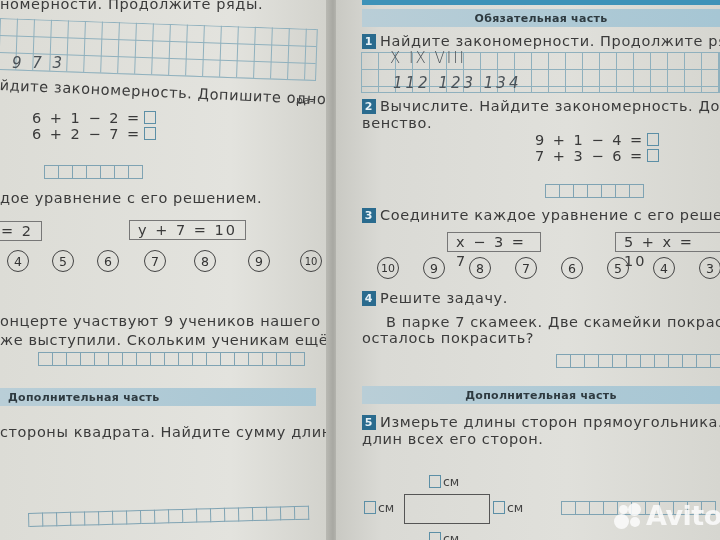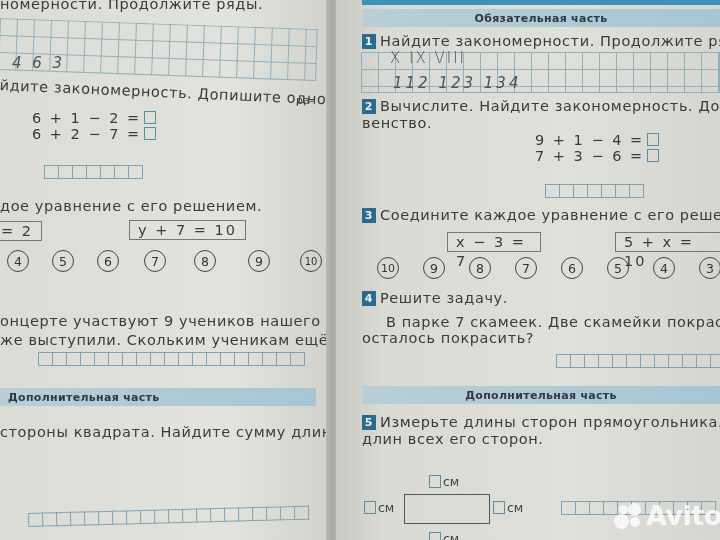--- a/index.html
+++ b/index.html
@@ -86,40 +86,40 @@
   }
   .avito-dots { position: relative; width: 30px; height: 26px; margin-right: 2px; }
   .avito-dots i { position: absolute; border-radius: 50%; background: rgba(250,250,250,0.88); }
 </style>
 </head>
 <body>
 
 <div class="page page-left">
   <div class="abs txt" style="left:0;top:-4px;font-size:14.5px;">номерности. Продолжите ряды.</div>
   <div class="grid" style="left:0;top:18px;width:318px;height:52px;transform:rotate(2deg);transform-origin:left top;"></div>
-  <div class="handwriting" style="left:12px;top:54px;">4 6 3</div>
+  <div class="handwriting" style="left:12px;top:54px;">9 7 3</div>
 
   <div class="abs txt" style="left:0;top:77px;transform:rotate(2.5deg);transform-origin:left top;">йдите закономерность. Допишите одно</div>
   <div class="abs" style="left:296px;top:94px;font-size:11px;color:#444;">ра-</div>
 
   <div class="abs" style="left:32px;top:110px;">
     <div class="eq-line"><span>6 + 1 − 2 =</span><span class="answer-box"></span></div>
     <div class="eq-line"><span>6 + 2 − 7 =</span><span class="answer-box"></span></div>
   </div>
   <div class="cells" style="left:44px;top:165px;">
     <span></span>
       <span></span>
       <span></span>
       <span></span>
       <span></span>
       <span></span>
       <span></span>
   </div>
 
-  <div class="abs txt" style="left:0;top:190px;margin-top:8px;">дое уравнение с его решением.</div>
+  <div class="abs txt" style="left:0;top:190px;">дое уравнение с его решением.</div>
   <div class="eq-box" style="left:-8px;top:221px;"><span>= 2</span></div>
   <div class="eq-box" style="left:129px;top:220px;"><span>y + 7 = 10</span></div>
   <div class="circles" style="left:7px;top:250px;">
     <div class="circle" style="margin-right:23px;">
         <span>4</span>
       </div>
     <div class="circle" style="margin-right:23px;">
         <span>5</span>
       </div>
     <div class="circle" style="margin-right:25px;">

